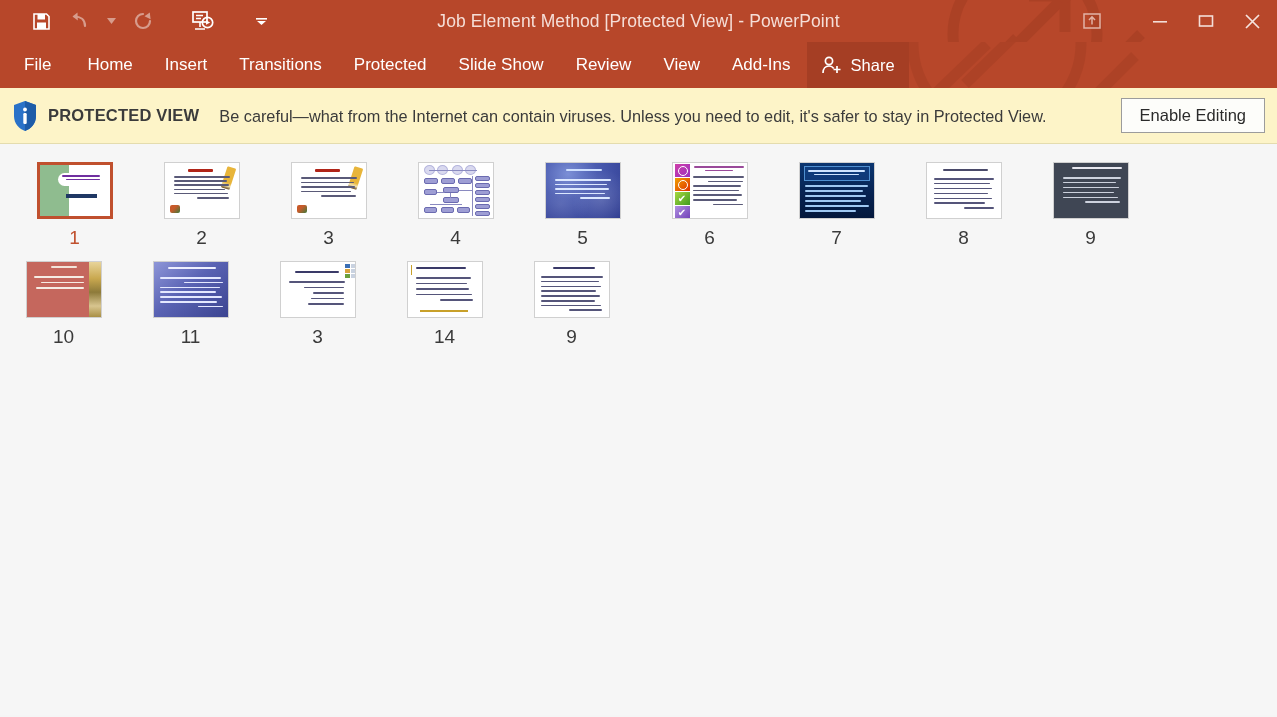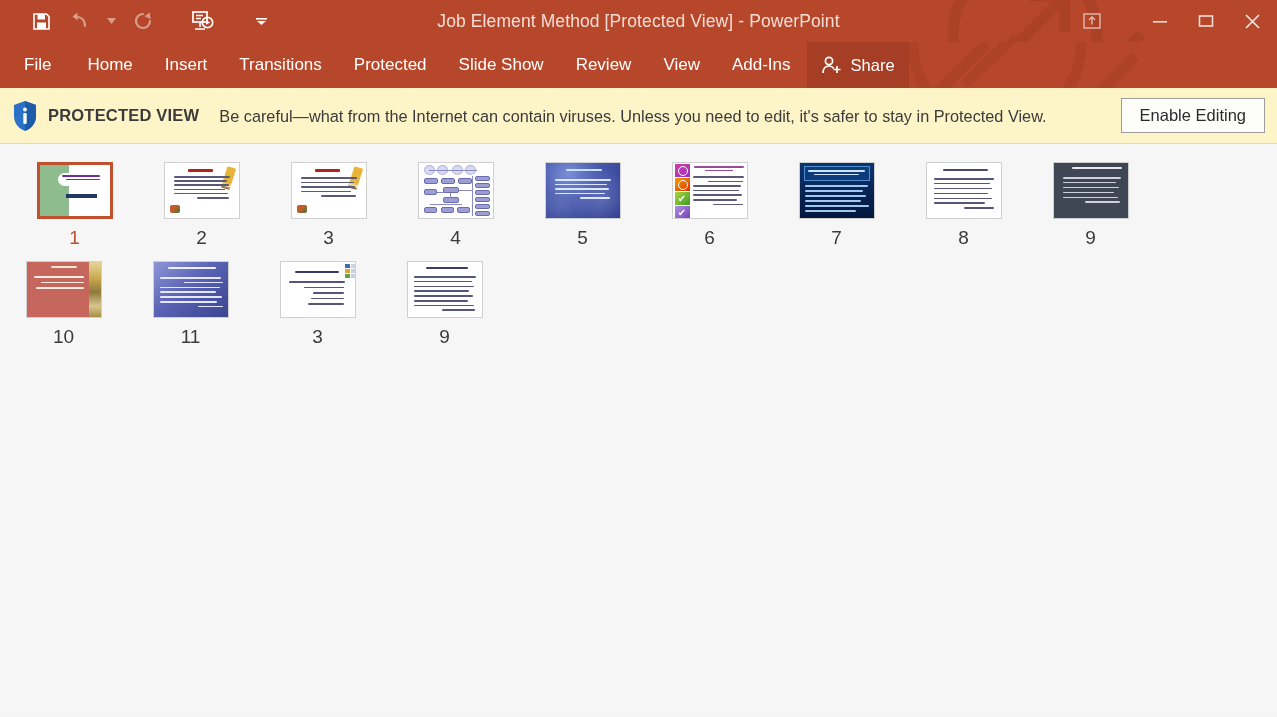--- a/index.html
+++ b/index.html
@@ -703,20 +703,41 @@
             <div class="ln" style="background:#55557a;width:60%;margin-left:40%;margin-bottom:4px"></div>
             <div class="ln" style="background:#55557a;width:66%;margin-left:34%"></div>
           </div>
         </div>
           </div>
       </div>
       <div class="snum">3</div>
     </div>
 
 
+    <div class="slide-cell">
+      <div class="thumb-wrap">
+        <div class="thumb-frame">
+            <div class="thumb-inner">
+          <div class="s14-bar" style="left:3px;top:3px;width:1.5px;height:10px"></div>
+          <div class="txtblk" style="left:8px;top:5px;width:50px">
+            <div class="ln" style="background:#3a3a68;width:100%"></div>
+          </div>
+          <div class="txtblk" style="left:8px;top:15px;width:58px">
+            <div class="ln" style="background:#55557a;width:96%;margin-bottom:4px"></div>
+            <div class="ln" style="background:#55557a;width:88%;margin-bottom:4px"></div>
+            <div class="ln" style="background:#55557a;width:93%;margin-bottom:4px"></div>
+            <div class="ln" style="background:#55557a;width:97%;margin-bottom:4px"></div>
+            <div class="ln" style="background:#55557a;width:58%;margin-left:42%"></div>
+          </div>
+          <div class="s14-bar" style="left:12px;top:48px;width:48px;height:1.5px"></div>
+        </div>
+          </div>
+      </div>
+      <div class="snum">14</div>
+    </div>
 
     <div class="slide-cell">
       <div class="thumb-wrap">
         <div class="thumb-frame">
             <div class="thumb-inner">
           <div class="txtblk" style="left:18px;top:5px;width:42px">
             <div class="ln" style="background:#3a3a68;width:100%"></div>
           </div>
           <div class="txtblk" style="left:6px;top:14px;width:62px">
             <div class="ln" style="background:#55557a;width:100%;margin-bottom:3.2px"></div>

